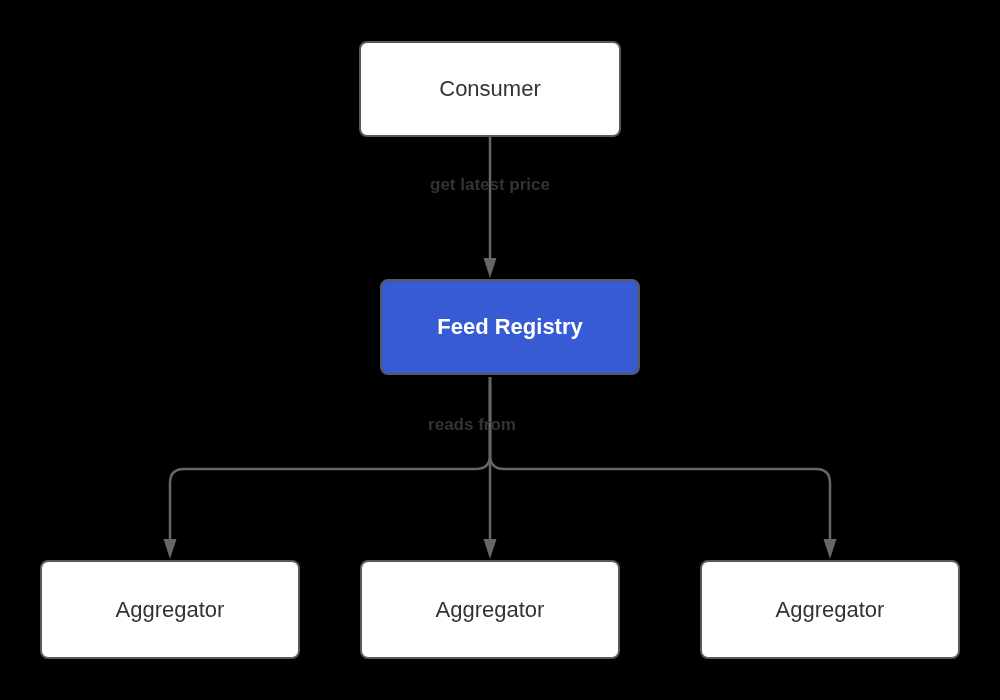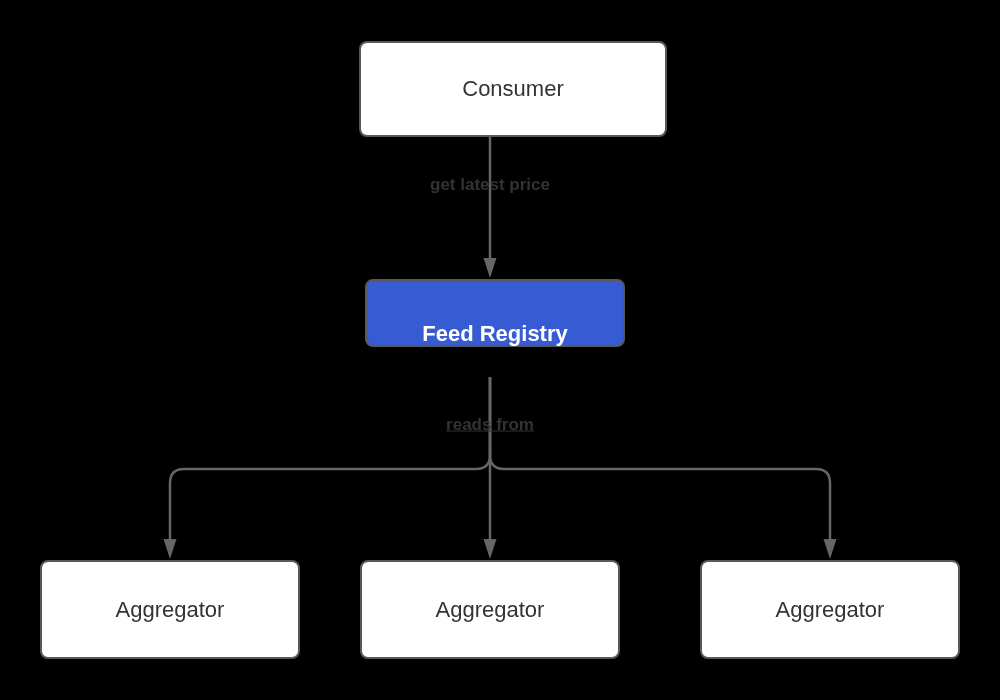--- a/index.html
+++ b/index.html
@@ -41,36 +41,36 @@
     justify-content: center;
     color: var(--node-text, #333);
     font-size: 22px;
     line-height: 1;
   }
   .node.primary {
     background: var(--primary-fill, #375bd2);
     color: var(--primary-text, #fff);
     font-weight: bold;
   }
-  .node-consumer      { left: 359px; top: 41px;  width: 308px; height: 96px; }
-  .node-feed-registry { left: 365px; top: 279px; width: 260px; height: 68px; align-items: flex-end; }
+  .node-consumer      { left: 359px; top: 41px;  width: 262px; height: 96px; }
+  .node-feed-registry { left: 380px; top: 279px; width: 260px; height: 96px; }
   .node-aggregator-1  { left: 40px;  top: 560px; width: 260px; height: 99px; }
   .node-aggregator-2  { left: 360px; top: 560px; width: 260px; height: 99px; }
   .node-aggregator-3  { left: 700px; top: 560px; width: 260px; height: 99px; }
   .edge-label {
     position: absolute;
     transform: translate(-50%, -50%);
     color: var(--edge-label, #333);
     font-size: 17px;
     font-weight: bold;
     white-space: nowrap;
     line-height: 1;
   }
   .edge-label-1 { left: 490px; top: 184px; }
-  .edge-label-2 { left: 490px; top: 424px; text-decoration: underline; }
+  .edge-label-2 { left: 472px; top: 424px; }
 </style>
 </head>
 <body>
 
 <div class="canvas">
 
   <svg class="edge-layer" viewBox="0 0 1000 700" xmlns="http://www.w3.org/2000/svg">
 
     <path d="M 490 137 L 490 260"></path>
     <polygon points="490,278 483.5,258 496.5,258"></polygon>

